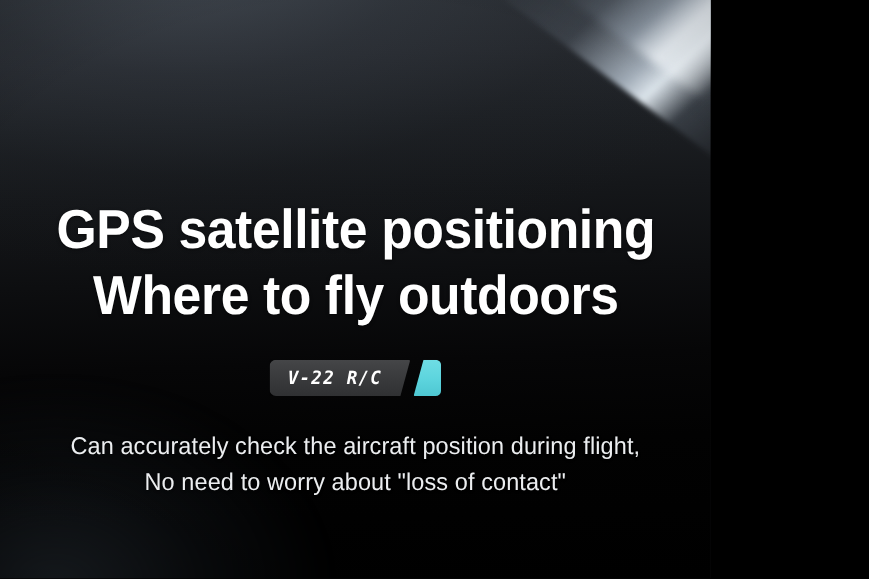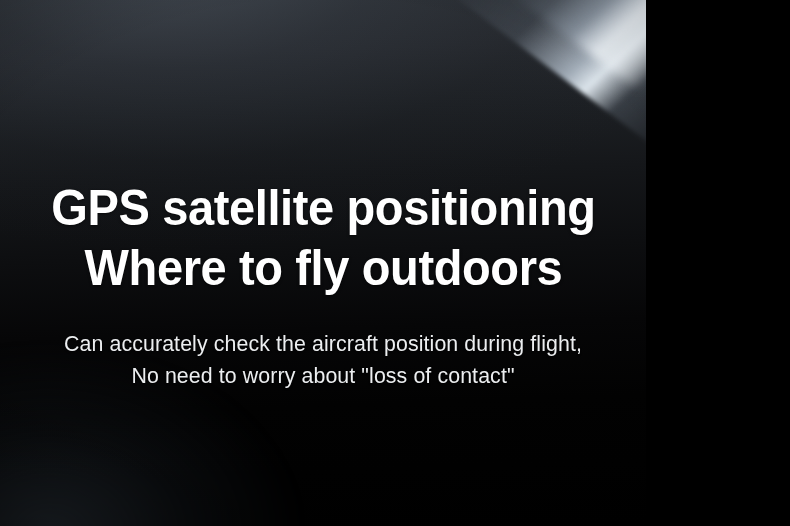--- a/index.html
+++ b/index.html
@@ -206,20 +206,25 @@
   <div class="bg-streak-2"></div>
   <div class="bg-vignette"></div>
 
   <div class="content">
 
     <h1 class="headline">
       <span class="headline-line">GPS satellite positioning</span>
       <span class="headline-line">Where to fly outdoors</span>
     </h1>
 
+    <div class="badge-wrap">
+      <div class="badge-body"></div>
+      <div class="badge-accent"></div>
+      <div class="badge-label">V-22 R/C</div>
+    </div>
 
     <p class="subtitle">
       <span class="subtitle-line">Can accurately check the aircraft position during flight,</span>
       <span class="subtitle-line">No need to worry about "loss of contact"</span>
     </p>
 
   </div>
 </div>
 
 </body></html>

